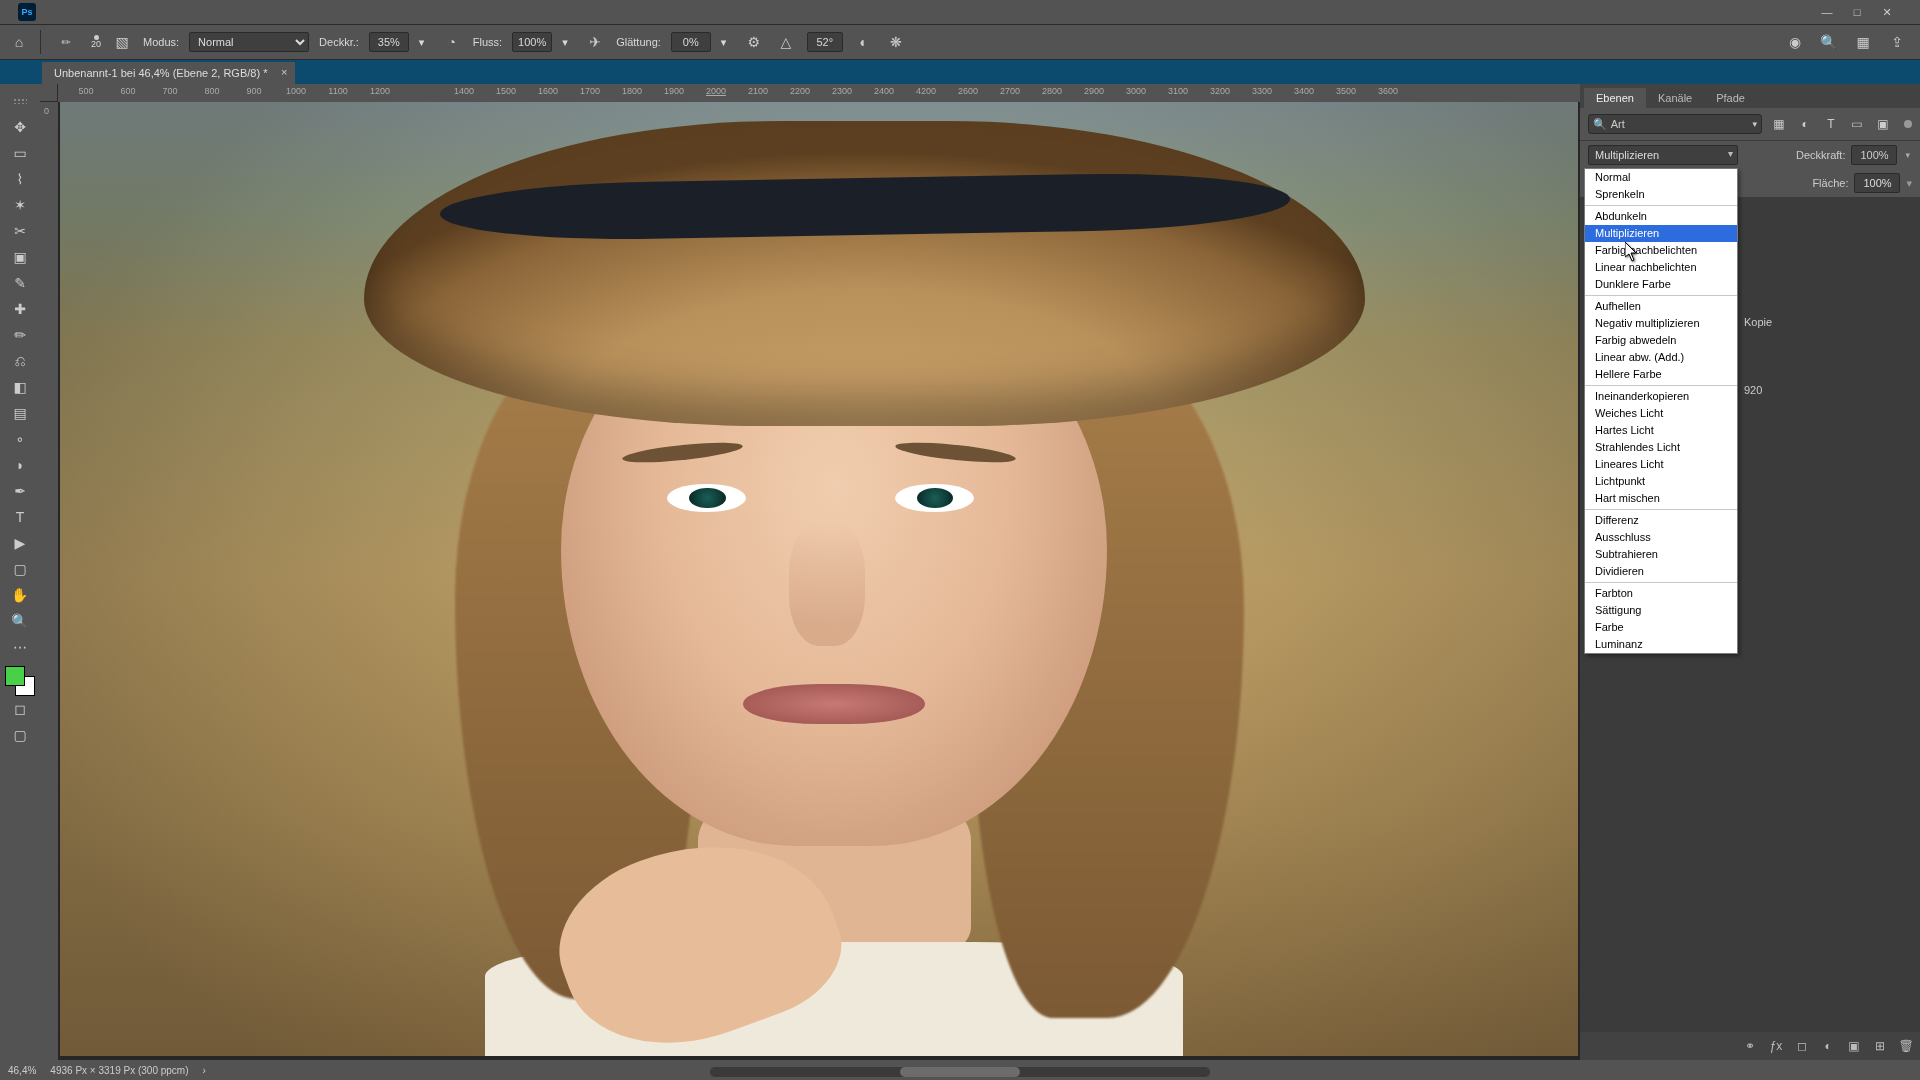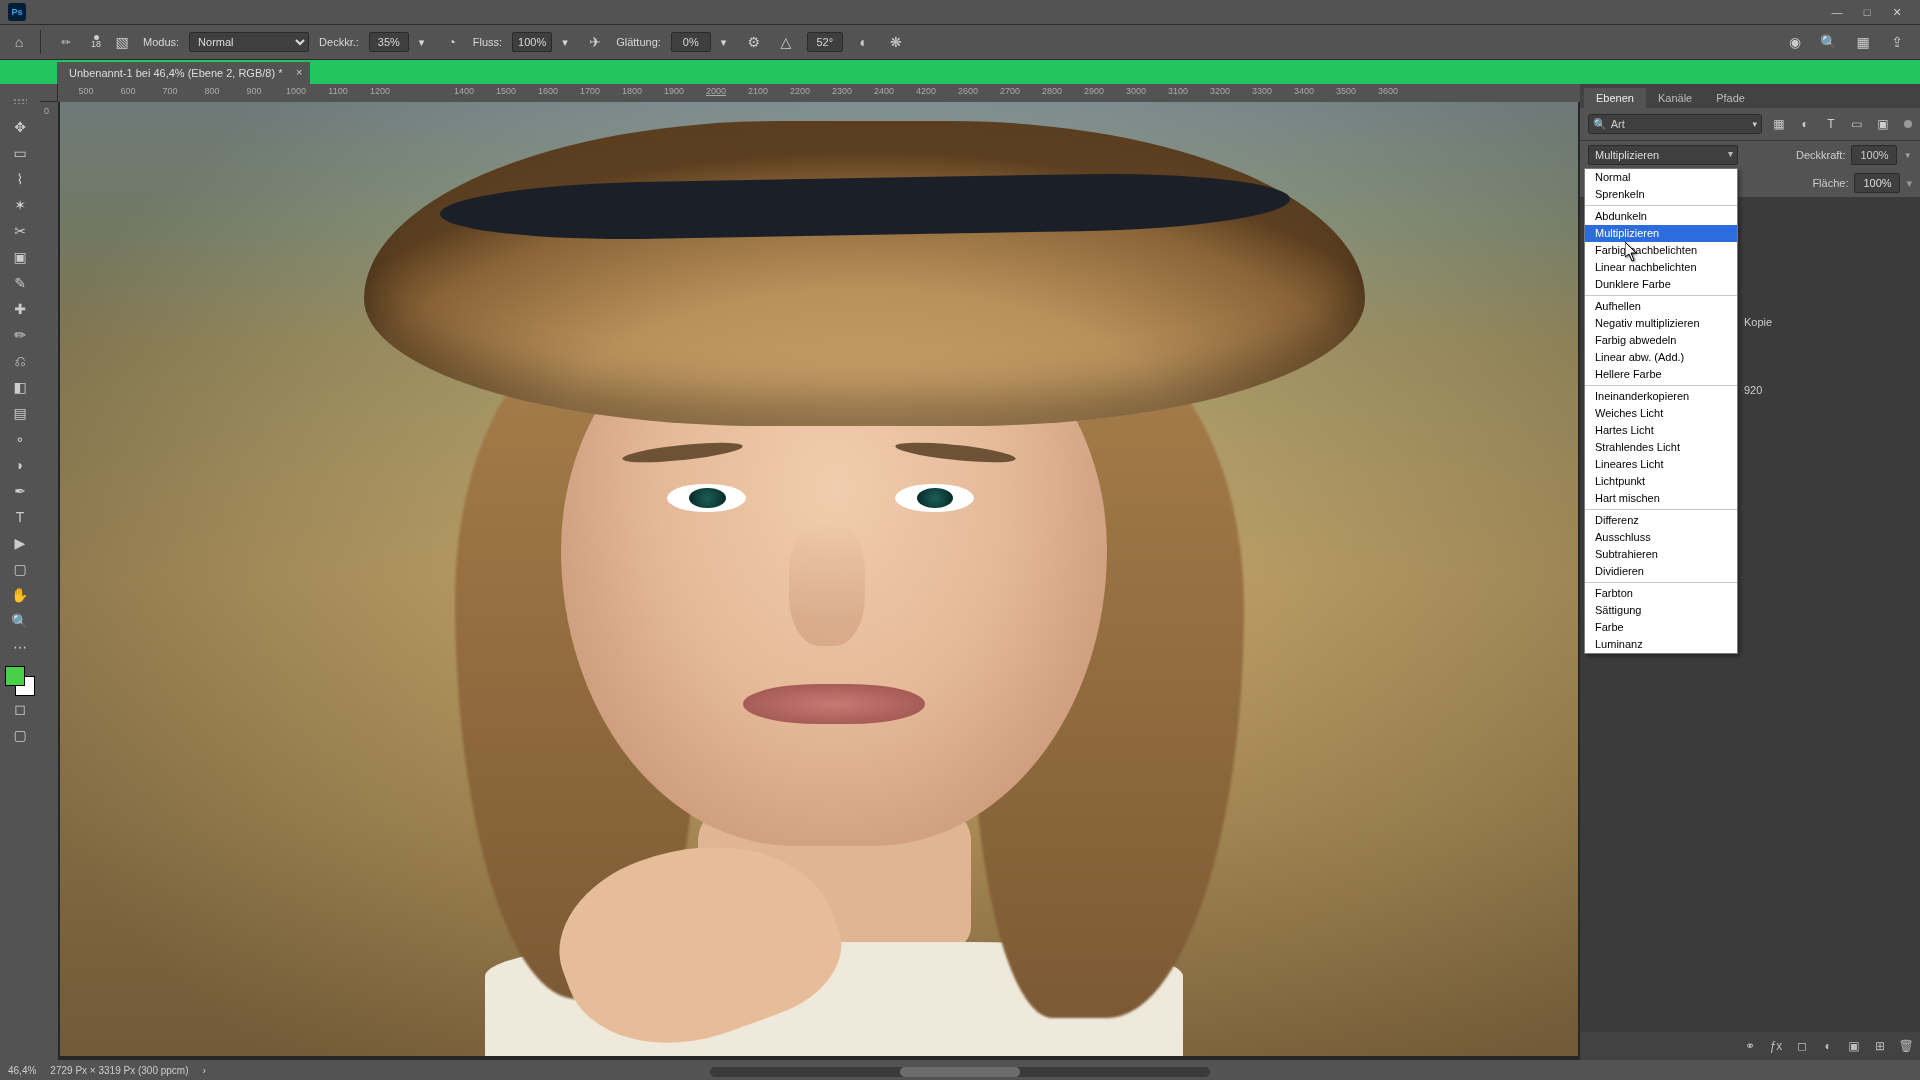--- a/index.html
+++ b/index.html
@@ -1,19 +1,19 @@
 <!DOCTYPE html>
 <html><head>
 <meta charset="utf-8">
 <style>
 * { margin: 0; padding: 0; box-sizing: border-box; font-family: "Segoe UI", Tahoma, sans-serif; user-select: none; }
 body { background: #323232; width: 1920px; height: 1080px; overflow: hidden; position: relative; }
 
 
-.menubar { height: 24px; background: #535353; display: flex; align-items: center; padding: 0 8px; color: #e8e8e8; font-size: 12px; gap: 16px; }
+.menubar { height: 24px; background: #535353; display: flex; align-items: center; padding: 0 18px; color: #e8e8e8; font-size: 12px; gap: 16px; }
 .menubar .ps-logo { width: 18px; height: 18px; background: #001e36; border-radius: 3px; display: flex; align-items: center; justify-content: center; color: #31a8ff; font-size: 9px; font-weight: bold; margin-right: 6px; }
 .menubar .menu-item { padding: 2px 8px; cursor: default; }
 .menubar .window-controls { margin-left: auto; display: flex; gap: 0; }
 .menubar .win-btn { width: 30px; height: 20px; display: flex; align-items: center; justify-content: center; font-size: 11px; color: #ccc; }
 
 
 .optionsbar { height: 36px; background: #535353; display: flex; align-items: center; padding: 0 8px; color: #d8d8d8; font-size: 11px; gap: 10px; border-top: 1px solid #2a2a2a; border-bottom: 1px solid #2a2a2a; }
 .optionsbar .home { width: 24px; height: 24px; display: flex; align-items: center; justify-content: center; font-size: 14px; }
 .optionsbar .sep { width: 1px; height: 24px; background: #2f2f2f; }
 .optionsbar .tool-icon { width: 30px; height: 24px; display: flex; align-items: center; justify-content: center; position: relative; }
@@ -22,21 +22,21 @@
 .optionsbar select, .optionsbar input { background: #3f3f3f; border: 1px solid #2a2a2a; color: #ddd; font-size: 11px; height: 20px; border-radius: 2px; }
 .optionsbar select { width: 120px; padding: 0 4px; }
 .optionsbar .num { width: 40px; text-align: center; display:inline-block; background:#3f3f3f; border:1px solid #2a2a2a; height:20px; line-height:18px; border-radius:2px;}
 .optionsbar .slider-knob{ width:12px; display:inline-block;}
 .optionsbar .label { white-space:nowrap; }
 .optionsbar .icon-btn { width:22px;height:22px;display:flex;align-items:center;justify-content:center;color:#ccc;font-size:14px;}
 .optionsbar .spacer{ flex:1;}
 .optionsbar .right-icons{ display:flex; gap:12px; align-items:center; padding-right:4px;}
 
 
-.doctab-bar{ height:24px; background:#22c55e; display:flex; align-items:flex-end;padding-left:15px;}
+.doctab-bar{ height:24px; background:#0c4a6e; display:flex; align-items:flex-end;}
 .doctab{ background:#535353; height:22px; margin-left:42px; padding:0 28px 0 12px; font-size:11px; color:#ddd; display:flex; align-items:center; position:relative; border-radius:0;}
 .doctab .close-x{ position:absolute; right:8px; top:4px; font-size:11px; color:#ccc;}
 
 
 .workspace{ position:absolute; top:84px; left:0; right:0; bottom:20px; display:flex;}
 .toolbox{ width:40px; background:#535353; display:flex; flex-direction:column; align-items:center; padding-top:4px; gap:0;}
 .toolbox .tool{ width:32px; height:26px; display:flex; align-items:center; justify-content:center; color:#ccc; font-size:14px; position:relative;}
 .toolbox .dotgrid{ width:14px;height:6px;background-image:radial-gradient(#888 1px, transparent 1px);background-size:4px 4px;}
 .toolbox .fgbg{ width:30px;height:30px;position:relative; margin-top:6px;}
 .toolbox .fg{ width:20px;height:20px;background:#48d048;border:1px solid #000;position:absolute;top:0;left:0;}
@@ -128,21 +128,21 @@
     <div class="win-btn">✕</div>
   </div>
 </div>
 
 <div class="optionsbar">
   <div class="home icon-btn">⌂</div>
   <div class="sep"></div>
   <div class="tool-icon">✏</div>
   <div class="brush-size-wrap">
     <span class="brush-dot"></span>
-    <span>18</span>
+    <span>20</span>
   </div>
   <div class="icon-btn">▧</div>
   <span class="label">Modus:</span>
   <select>
     <option>Normal</option>
   </select>
   <span class="label">Deckkr.:</span>
   <span class="num">35%</span>
   <span class="slider-knob">▾</span>
   <div class="icon-btn">◔</div>
@@ -365,18 +365,18 @@
   </div>
 
 <div class="cursor" style="left:1625px; top:242px;">
   <svg width="14" height="20" viewBox="0 0 14 20">
       <path d="M0 0 L0 15 L4 12 L7 19 L9 18 L6 11 L11 11 Z" fill="#fff" stroke="#000" stroke-width="1"></path>
     </svg>
 </div>
 
 <div class="statusbar">
   <span class="sb-item">46,4%</span>
-  <span class="sb-item">2729 Px × 3319 Px (300 ppcm)</span>
+  <span class="sb-item">4936 Px × 3319 Px (300 ppcm)</span>
   <span class="sb-arrow">›</span>
   <div class="scroll-track">
       <div class="scroll-thumb"></div>
     </div>
 </div>
 
 </body></html>

